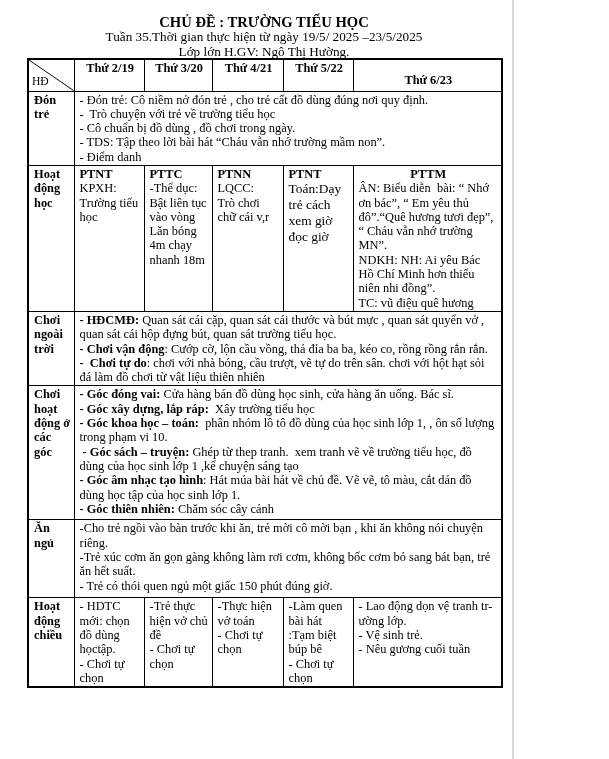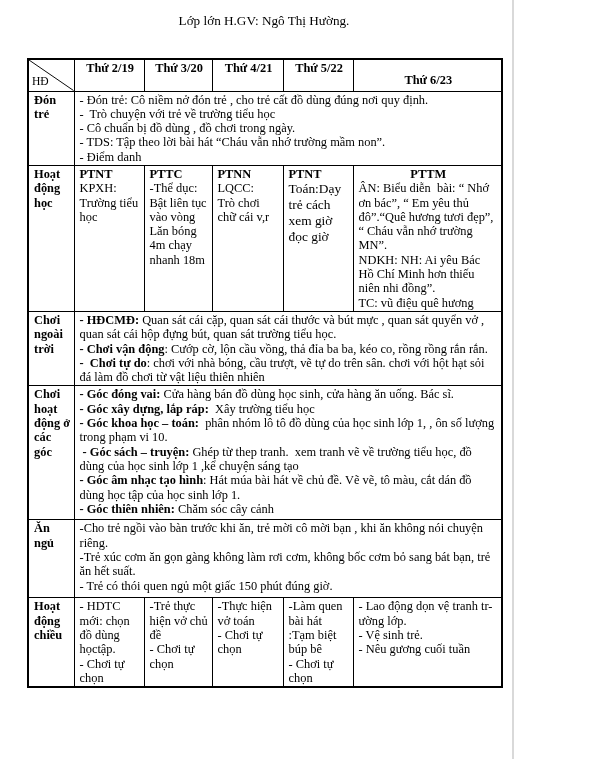--- a/index.html
+++ b/index.html
@@ -34,20 +34,22 @@
   .c-bot { position:absolute; bottom:1px; left:3px; font-weight:normal; font-size:11.6px; }
   .lg { font-size:13.4px; line-height:16px; }
 </style>
 </head>
 <body>
 
 <div class="page">
   <div class="margin-line"></div>
 
   <div class="titles">
+    <p class="t1">CHỦ ĐỀ : TRƯỜNG TIỂU HỌC</p>
+    <p class="t2">Tuần 35.Thời gian thực hiện từ ngày 19/5/ 2025 –23/5/2025</p>
     <p class="t2">Lớp lớn H.GV: Ngô Thị Hường.</p>
   </div>
 
   <table class="sched">
     <colgroup>
       <col style="width:46px">
         <col style="width:70px">
         <col style="width:68px">
       <col style="width:71px">
         <col style="width:70px">

